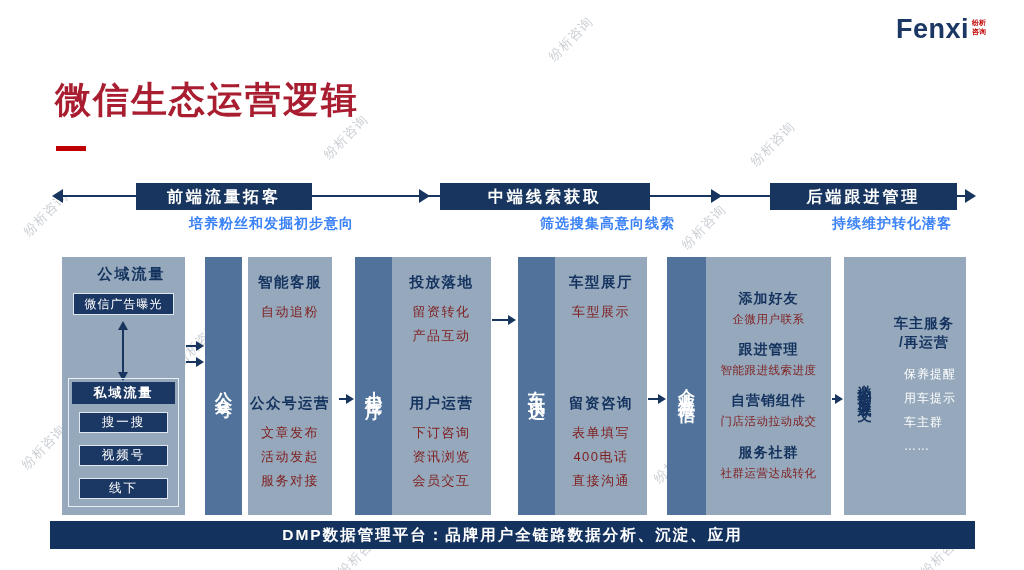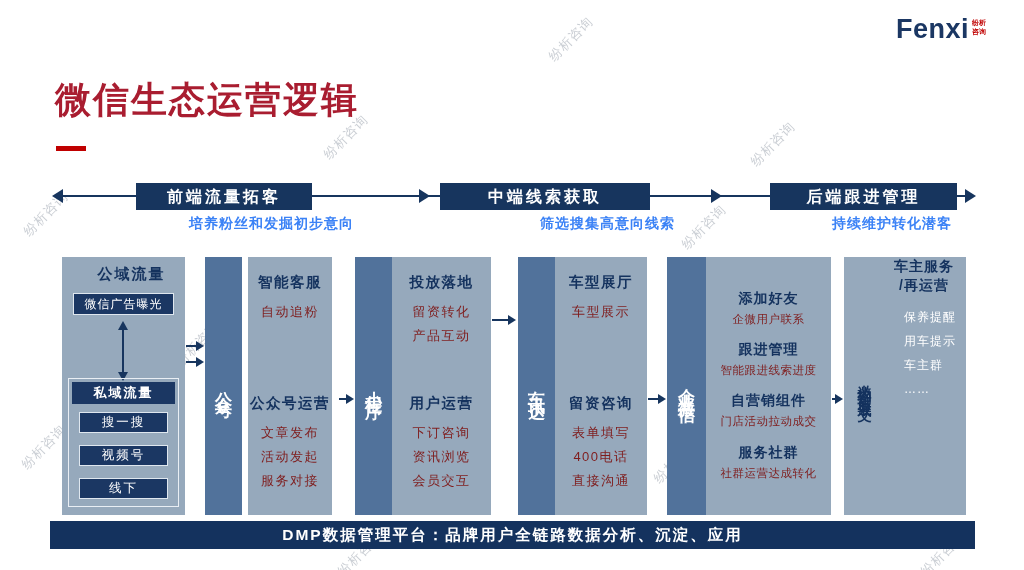--- a/index.html
+++ b/index.html
@@ -49,21 +49,21 @@
   .panel4 { justify-content:space-evenly; padding:20px 2px; }
   .panel4 .sec-title { margin-bottom:2px; font-size:14px; letter-spacing:1px; }
   .panel4 .sec-item { font-size:11.5px; line-height:1.6; letter-spacing:.5px; }
   
   .flow { position:absolute; height:2px; background:#17355E; }
   .flow::after { content:""; position:absolute; right:-7px; top:-4px; border-top:5px solid transparent; border-bottom:5px solid transparent; border-left:8px solid #17355E; }
   
   .outcome { display:flex; }
   .invite-wrap { width:42px; display:flex; align-items:center; justify-content:center; }
   .invite { writing-mode:vertical-rl; text-orientation:upright; color:#14325E; font-weight:bold; font-size:14px; letter-spacing:3px; }
-  .owner { flex:1; display:flex; flex-direction:column; justify-content:flex-start; padding-right:4px; }
+  .owner { flex:1; display:flex; flex-direction:column; justify-content:center; padding-right:4px; }
   .owner-title { text-align:center; color:#14325E; font-weight:bold; font-size:14px; letter-spacing:1px; line-height:1.35; }
   .owner-items { margin-top:10px; padding-left:18px; }
   .owner-item { color:#fff; font-size:12px; line-height:2.0; letter-spacing:1px; }
   
   .footer { position:absolute; left:50px; top:521px; width:925px; height:28px; line-height:28px; background:#14325E; color:#fff; font-weight:bold; font-size:15.5px; text-align:center; letter-spacing:2px; }
 </style>
 </head>
 <body>
 
 <div class="canvas">

